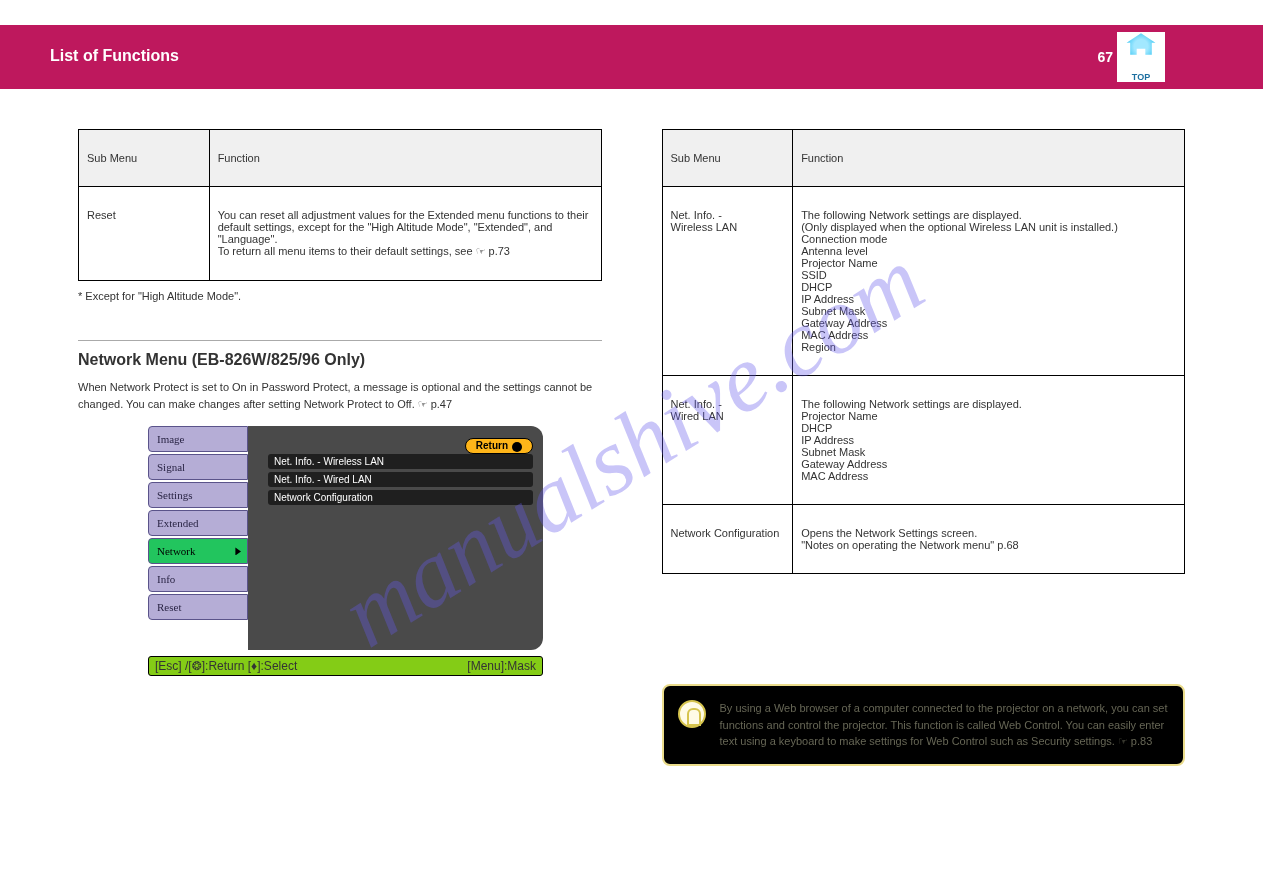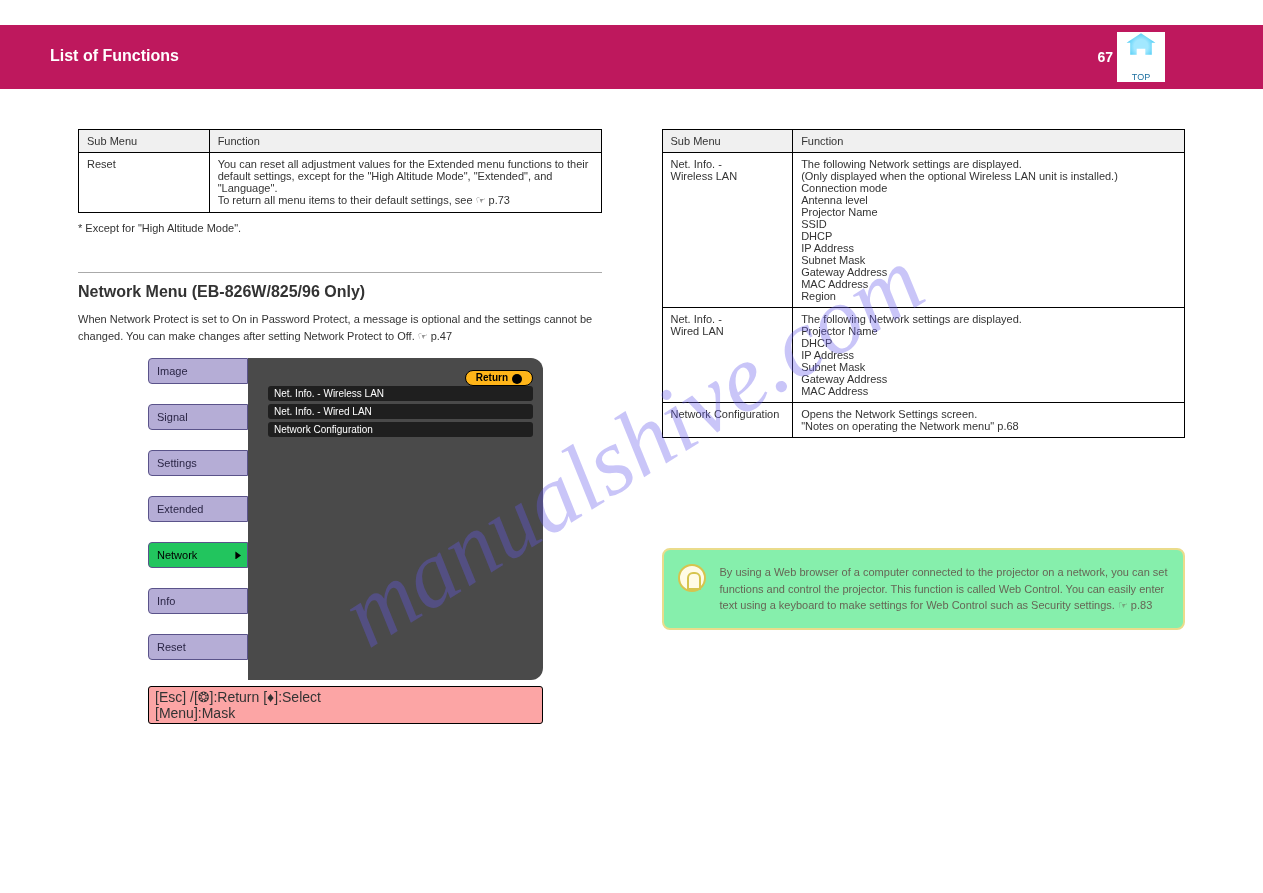--- a/index.html
+++ b/index.html
@@ -58,31 +58,31 @@
     display: flex;
     flex-direction: column;
     align-items: center;
     justify-content: center;
   }
   .top-icon {
     width: 36px; height: 30px;
     background: radial-gradient(circle at 50% 60%, #a2e8ff 30%, #3ac5f2 70%, #fff 100%);
     clip-path: polygon(50% 5%, 90% 45%, 80% 45%, 80% 95%, 62% 95%, 62% 70%, 38% 70%, 38% 95%, 20% 95%, 20% 45%, 10% 45%);
   }
-  .top-label { font-size: 9px; color: #1c6fa0; font-weight: normal; margin-top:16px;text-align:right;}
+  .top-label { font-size: 9px; color: #1c6fa0; font-weight: bold; margin-top:16px;text-align:right;}
   .columns {
     display: flex;
     gap: 60px;
     padding: 40px 78px 0 78px;
   }
   .col { width: 525px; }
   table.info { border-collapse: collapse; width: 100%; font-size: 11px; }
   table.info th, table.info td {
     border: 1px solid #000;
-    padding: 5px 8px;
+    padding: 22px 8px;
     text-align: left;
     vertical-align: top;
   }
   table.info th { background: #f0f0f0; font-weight: normal; }
   table.info .col0 { width: 25%; }
   .note-text { font-size: 11px; line-height: 1.4; margin-top: 8px;}
   .hr-line { border: none; border-top: 1px solid #aaa; margin: 36px 0 10px 0; }
   .section-h { font-size: 16px; font-weight: bold; margin: 8px 0 10px 0; }
   .para { font-size: 11px; line-height: 1.5; margin: 6px 0; }
   .menu-screenshot {
@@ -90,24 +90,24 @@
     margin: 14px 0 0 70px;
     font-size: 11px;
   }
   .menu-body { display: flex; }
   .menu-tabs { width: 100px; }
   .tab {
     background: #b5add6;
     border: 1px solid #5a538a;
     border-radius: 4px 0 0 4px;
     padding: 6px 8px;
-    margin-bottom: 20px;
+    margin-bottom: 2px;
     color: #2a2545;
     position: relative;
-    font-family: Liberation Sans, sans-serif;
+    font-family: Liberation Serif, serif;
     font-size: 11px;
   }
   .tab.active {
     background: #22c55e;
     color: #000;
   }
   .tab.active::after {
     content: "";
     position: absolute;
     right: 6px; top: 50%;
@@ -142,32 +142,31 @@
     clear: both;
     background: #1f1f1f;
     color: #fff;
     border-radius: 3px;
     padding: 2px 6px;
     margin-top: 3px;
     font-size: 10px;
   }
   .menu-footer {
     margin-top: 6px;
-    background: #fca5a5;
+    background: #84cc16;
     border: 1px solid #000;
     border-radius: 3px;
     padding: 2px 6px;
-    font-size: 14px;
+    font-size: 12px;
     display: flex;
     justify-content: space-between;
-    flex-direction: column;
   }
   .tip-box {
     border: 2px solid #eadc8b;
-    background: #86efac;
+    background: #000000;
     border-radius: 8px;
     padding: 14px 14px;
     margin-top: 110px;
     display: flex;
     gap: 14px;
   }
   .tip-icon {
     width: 28px; height: 28px;
     border: 2px solid #d6c44e;
     border-radius: 50%;

